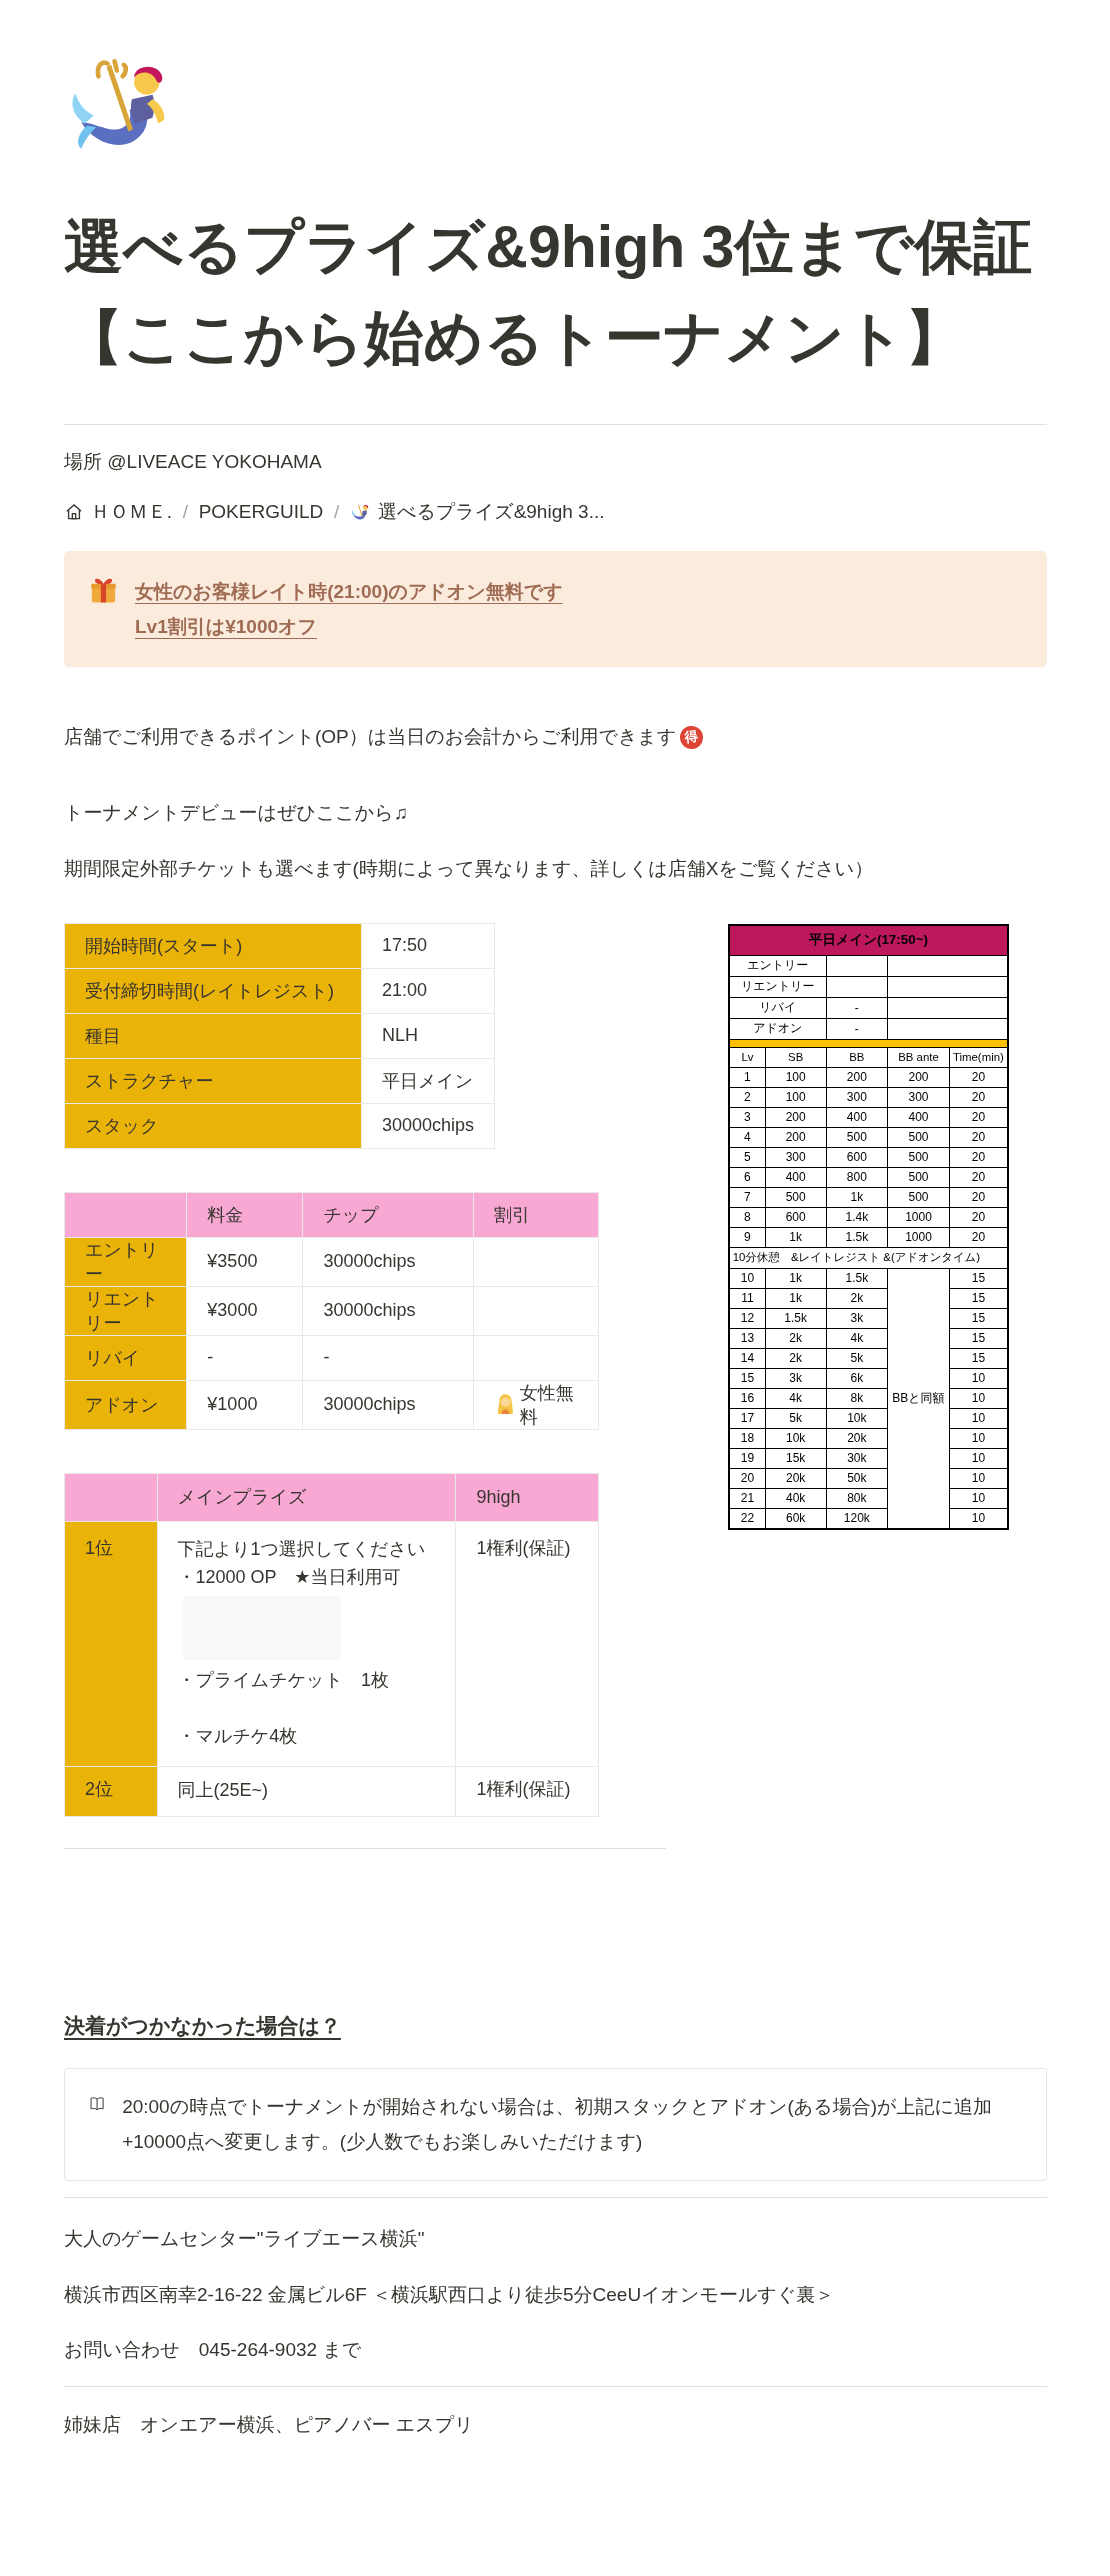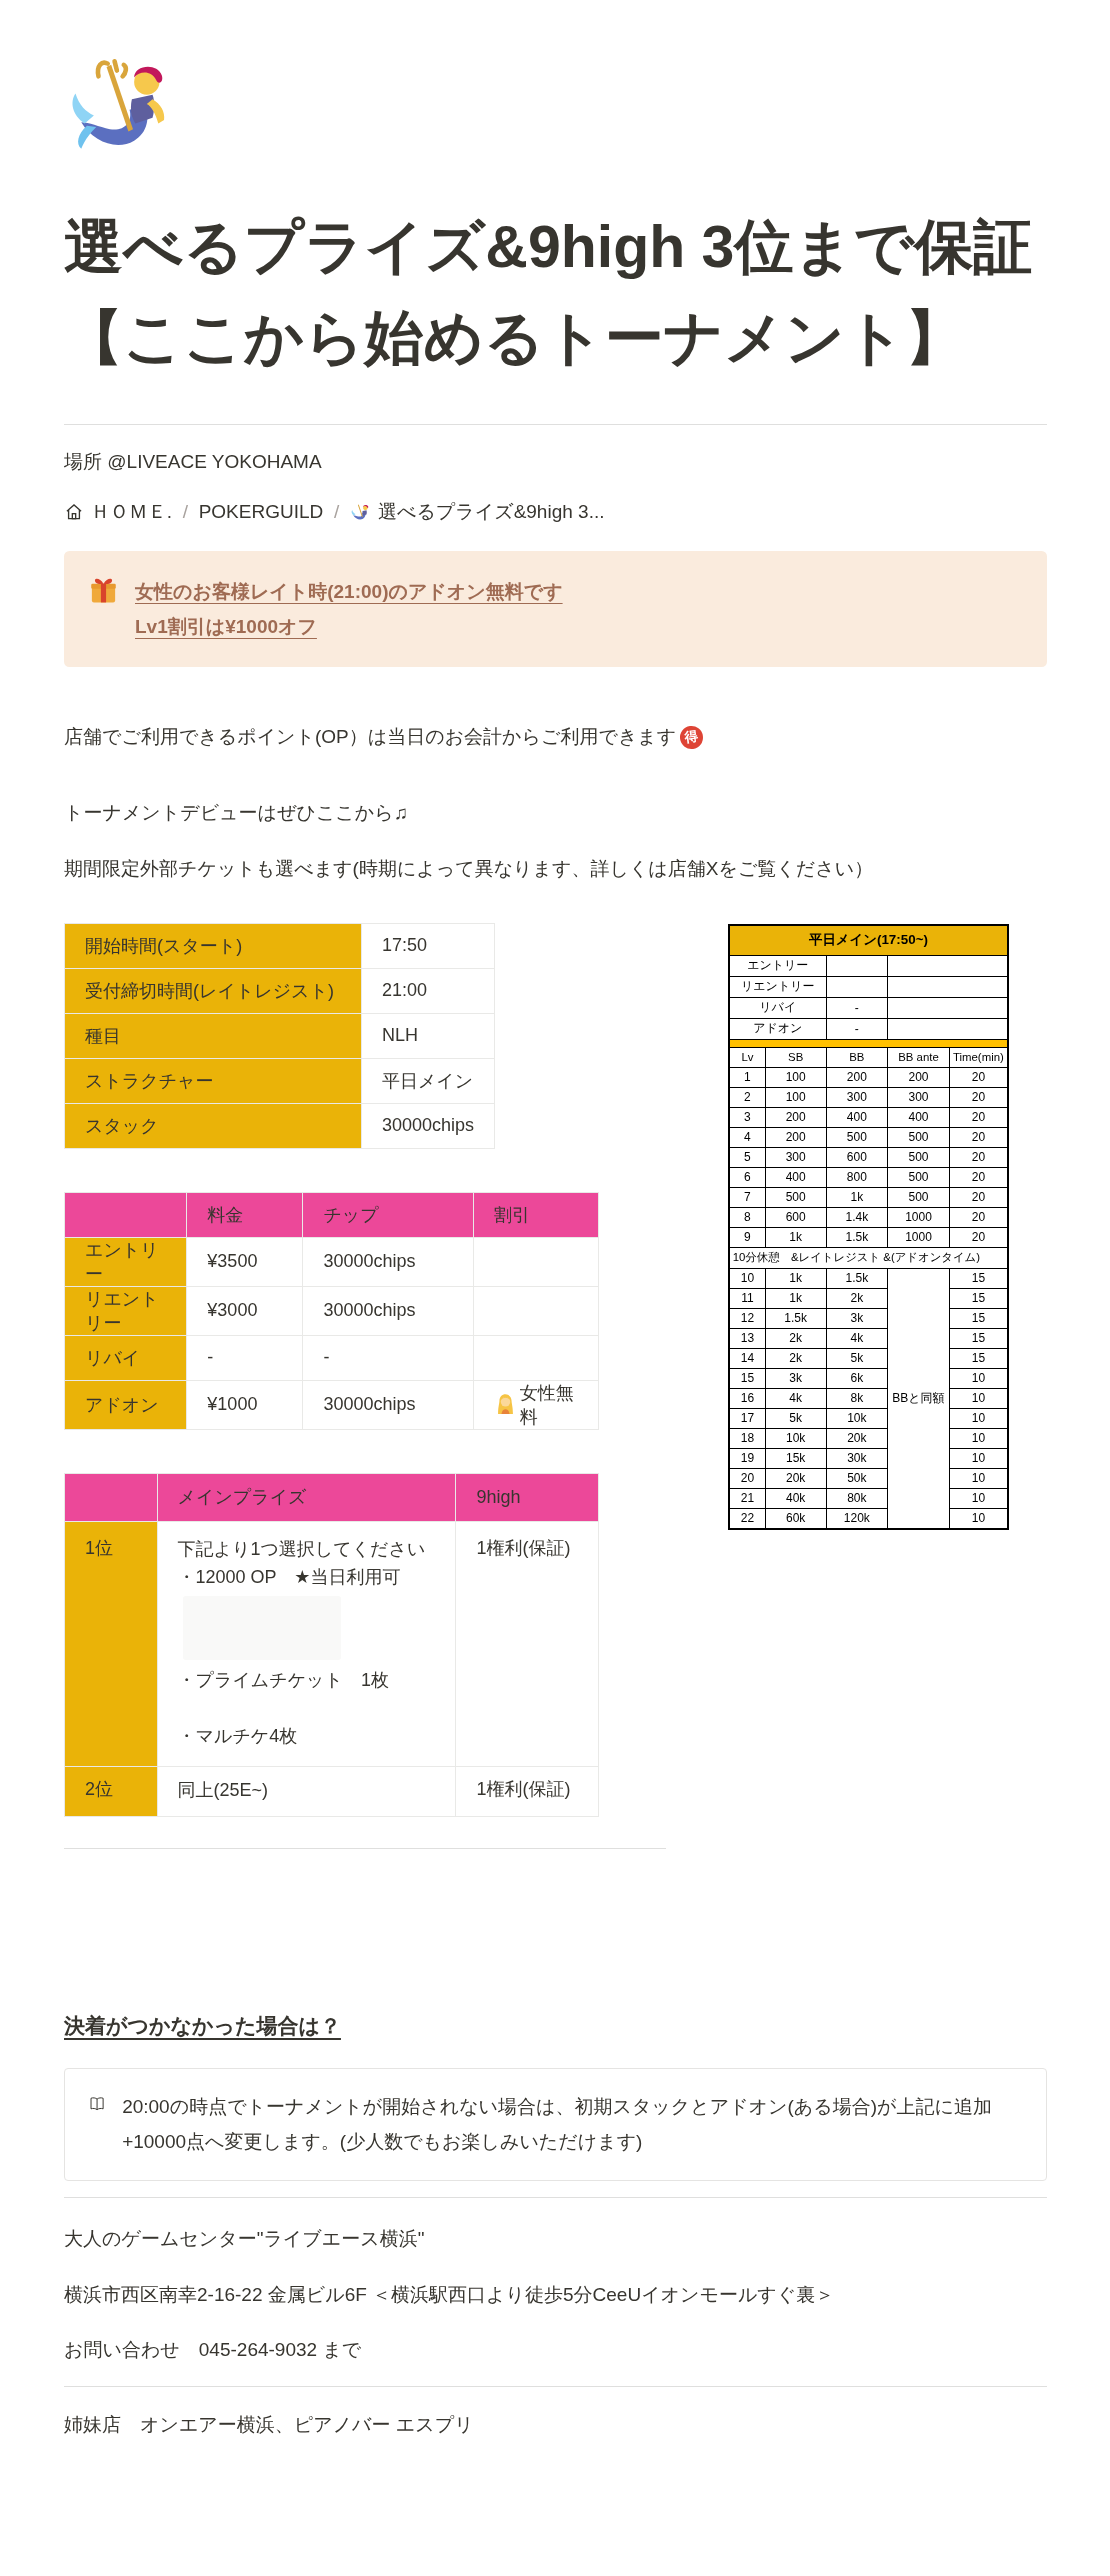--- a/index.html
+++ b/index.html
@@ -32,42 +32,42 @@
     background:#DE4435;color:#fff;font-size:13.4px;font-weight:700;transform:rotate(-8deg);flex:0 0 auto;}
   .debut{margin-top:47px;}
   .tickets{margin-top:28px;}
   
   .twocol{position:relative;margin-top:39px;min-height:989px;}
   .leftcol{width:535px;}
   
   table.nt{border-collapse:collapse;font-size:18px;color:#37352F;}
   table.nt th,table.nt td{border:0.7px solid #E9E9E7;padding:0 20px;height:44px;vertical-align:middle;text-align:left;font-weight:400;}
   table.nt th{background:#eab308;}
-  table.nt thead th{background:#ec4899;}
+  table.nt thead th{background:#f9a8d4;}
   #info-table{width:431px;}
   #info-table th{width:274px;}
   #fee-table{width:535px;margin-top:43px;}
   #fee-table .c0{width:144px;}#fee-table .c1{width:100px;}#fee-table .c2{width:167px;}#fee-table .c3{width:124px;}
   .disc-cell{display:flex;align-items:center;gap:2.7px;}
   
   #prize-table{width:535px;margin-top:43px;}
   #prize-table .c0{width:74px;}#prize-table .c1{width:321px;}#prize-table .c2{width:140px;}
   #prize-table thead th{height:47px;}
   #prize-table tbody th,#prize-table tbody td{vertical-align:top;padding-top:14.7px;padding-bottom:14.7px;height:auto;}
   #prize-table tbody tr.short th,#prize-table tbody tr.short td{padding-top:10.7px;padding-bottom:10.7px;}
   .pline{line-height:1.55;min-height:28px;}
   .pspacer{height:28px;}
   .predact{width:158px;height:64px;background:#F9F9F8;border-radius:2.7px;margin:4px 0 6.7px 5.3px;}
   .div2{width:602px;margin-top:31px;}
   
   .struct-wrap{position:absolute;left:664px;top:1.3px;}
   table.xl{border-collapse:collapse;width:281px;background:#fff;color:#000;font-size:12px;text-align:center;
     border:2.7px solid #000;table-layout:fixed;}
   table.xl td,table.xl th{border:1.3px solid #000;padding:0;font-weight:400;overflow:hidden;white-space:nowrap;}
-  table.xl .ttl{background:#eab308;font-weight:700;font-size:13.4px;height:29px;}
+  table.xl .ttl{background:#be185d;font-weight:700;font-size:13.4px;height:29px;}
   table.xl .inf{height:21px;}
   table.xl .goldbar{background:#FFC000;height:6.7px;line-height:0;font-size:0;}
   table.xl .hdr{height:20px;font-size:11.4px;}
   table.xl .lvl td{height:19px;}
   table.xl .brk td{height:20px;font-size:11.4px;text-align:left;padding-left:2.7px;}
   table.xl .merged{vertical-align:middle;font-size:12px;}
   
   .tb-heading{margin-top:98px;font-size:21px;font-weight:700;text-decoration:underline;text-underline-offset:5.3px;}
   .tb-body{margin-top:28px;}
   .callout-book{margin-top:27px;border:0.7px solid #E5E4E2;border-radius:4px;padding:21.4px 23px;display:flex;gap:16px;align-items:flex-start;}

